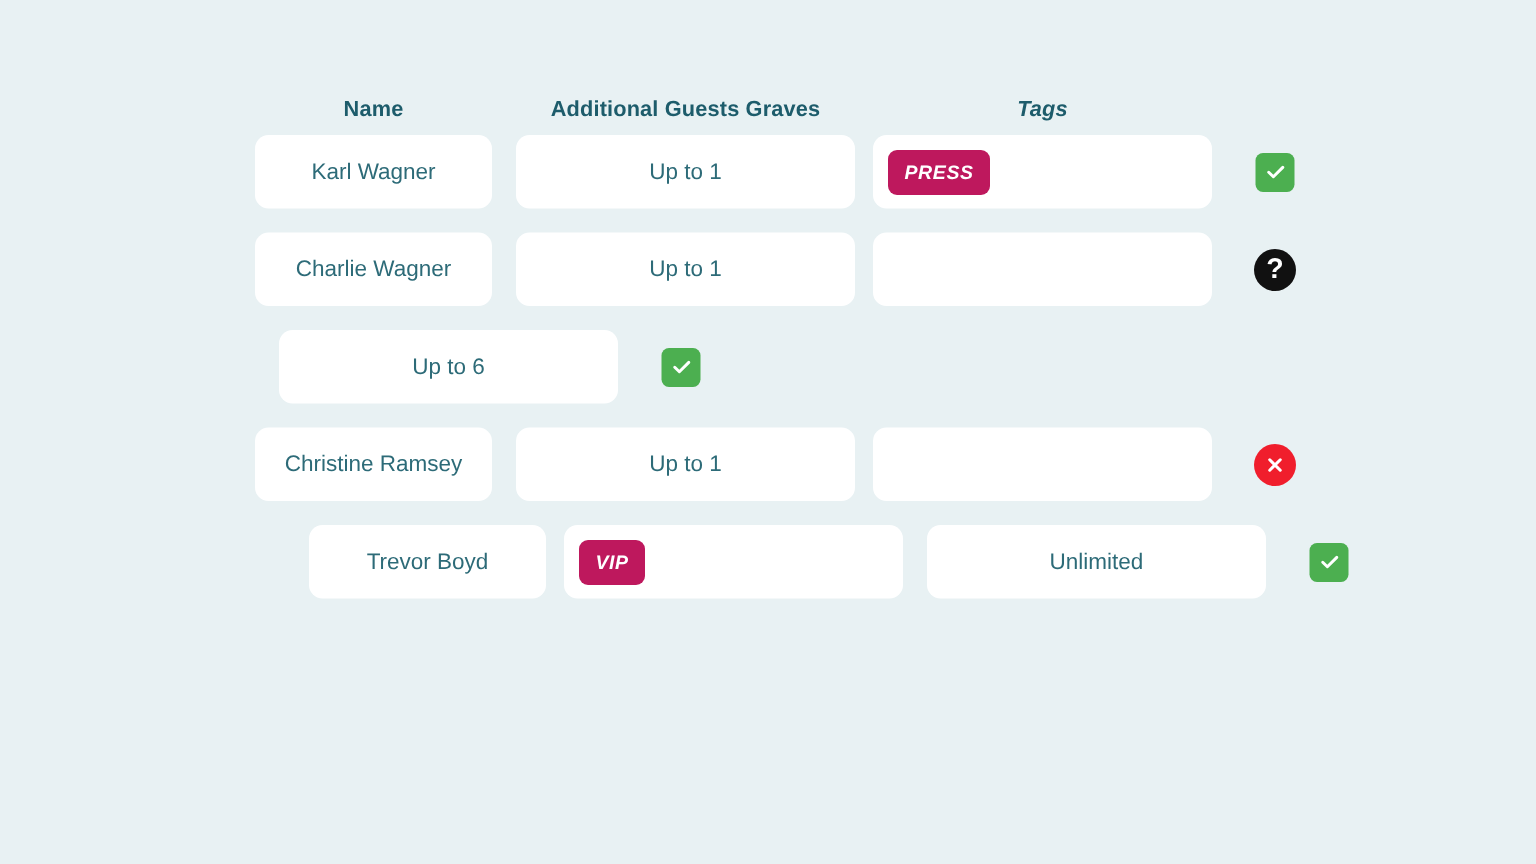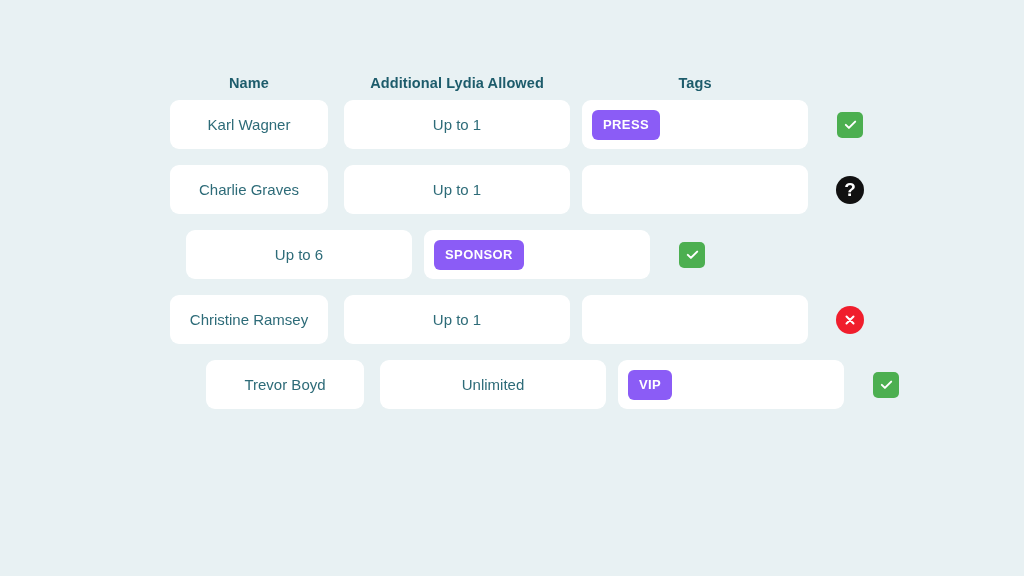--- a/index.html
+++ b/index.html
@@ -16,33 +16,33 @@
 
   .screen {
     position: relative;
     width: 1024px;
     height: 576px;
   }
 
   .table-wrap {
     position: absolute;
     left: 170px;
-    top: 62px;
+    top: 52px;
     width: 700px;
   }
 
   
   .header-row {
     display: flex;
     align-items: flex-end;
     height: 30px;
   }
   .col-name   { width: 158px; flex: 0 0 158px; }
   .col-guests { width: 226px; flex: 0 0 226px; margin-left: 16px; }
-  .col-tags   { width: 226px; flex: 0 0 226px; margin-left: 12px; }
+  .col-tags   { width: 226px; flex: 0 0 226px; margin-left: 12px; font-style: italic; }
   .col-status { width: 52px;  flex: 0 0 52px;  margin-left: 16px; }
 
   .col-head {
     text-align: center;
     font-size: 14.5px;
     font-weight: bold;
     color: #1d5c6b;
     letter-spacing: 0.1px;
     line-height: 1;
     padding-bottom: 2px;
@@ -74,21 +74,21 @@
     line-height: 1;
     white-space: nowrap;
   }
 
   .cell.tags-cell {
     justify-content: flex-start;
     padding-left: 10px;
   }
 
   .tag-pill {
-    background: #8b5cf6;
+    background: #be185d;
     color: #ffffff;
     border-radius: 6px;
     font-size: 13px;
     font-weight: bold;
     letter-spacing: 0.4px;
     line-height: 1;
     padding: 8px 11px 9px 11px;
     white-space: nowrap;
     display: inline-block;
   }
@@ -140,21 +140,21 @@
   svg { display: block; }
 </style>
 </head>
 <body>
 
 <div class="screen">
   <div class="table-wrap">
 
     <div class="header-row">
       <div class="col-head col-name">Name</div>
-      <div class="col-head col-guests">Additional Lydia Allowed</div>
+      <div class="col-head col-guests">Additional Guests Graves</div>
       <div class="col-head col-tags">Tags</div>
       <div class="col-head col-status"></div>
     </div>
 
     <div class="rows" id="rows-container">
   <div class="data-row">
     <div class="cell col-name">
       <span class="cell-text">Karl Wagner</span>
     </div>
     <div class="cell col-guests">
@@ -168,41 +168,38 @@
               <svg width="15" height="15" viewBox="0 0 16 16" aria-hidden="true">
                 <path d="M3 8.4 L6.3 11.6 L13 4.9" fill="none" stroke="#ffffff" stroke-width="2.1" stroke-linecap="round" stroke-linejoin="round"></path>
               </svg>
             </div>
           </div>
   </div>
 
 
   <div class="data-row">
     <div class="cell col-name">
-      <span class="cell-text">Charlie Graves</span>
+      <span class="cell-text">Charlie Wagner</span>
     </div>
     <div class="cell col-guests">
       <span class="cell-text">Up to 1</span>
     </div>
     <div class="cell col-tags tags-cell">
       
     </div>
     <div class="status-cell col-status">
             <div class="icon-question">
               <span class="glyph-q">?</span>
             </div>
           </div>
   </div>
 
   <div class="data-row">
     <div class="cell col-guests">
       <span class="cell-text">Up to 6</span>
-    </div>
-    <div class="cell col-tags tags-cell">
-      <span class="tag-pill">SPONSOR</span>
     </div>
     <div class="status-cell col-status">
             <div class="icon-check">
               <svg width="15" height="15" viewBox="0 0 16 16" aria-hidden="true">
                 <path d="M3 8.4 L6.3 11.6 L13 4.9" fill="none" stroke="#ffffff" stroke-width="2.1" stroke-linecap="round" stroke-linejoin="round"></path>
               </svg>
             </div>
           </div>
   </div>
 
@@ -222,25 +219,25 @@
                 <path d="M4 4 L12 12 M12 4 L4 12" fill="none" stroke="#ffffff" stroke-width="2.3" stroke-linecap="round"></path>
               </svg>
             </div>
           </div>
   </div>
 
   <div class="data-row">
     <div class="cell col-name">
       <span class="cell-text">Trevor Boyd</span>
     </div>
+    <div class="cell col-tags tags-cell">
+      <span class="tag-pill">VIP</span>
+    </div>
     <div class="cell col-guests">
       <span class="cell-text">Unlimited</span>
-    </div>
-    <div class="cell col-tags tags-cell">
-      <span class="tag-pill">VIP</span>
     </div>
     <div class="status-cell col-status">
             <div class="icon-check">
               <svg width="15" height="15" viewBox="0 0 16 16" aria-hidden="true">
                 <path d="M3 8.4 L6.3 11.6 L13 4.9" fill="none" stroke="#ffffff" stroke-width="2.1" stroke-linecap="round" stroke-linejoin="round"></path>
               </svg>
             </div>
           </div>
   </div>
 </div>

